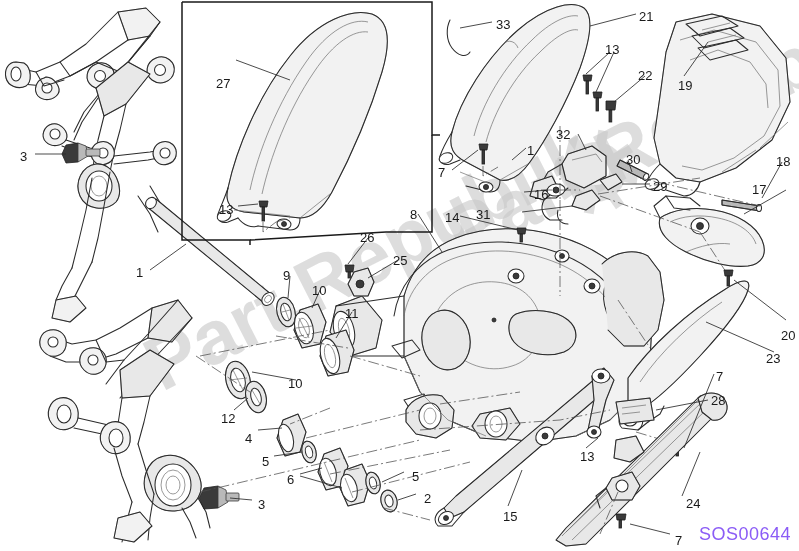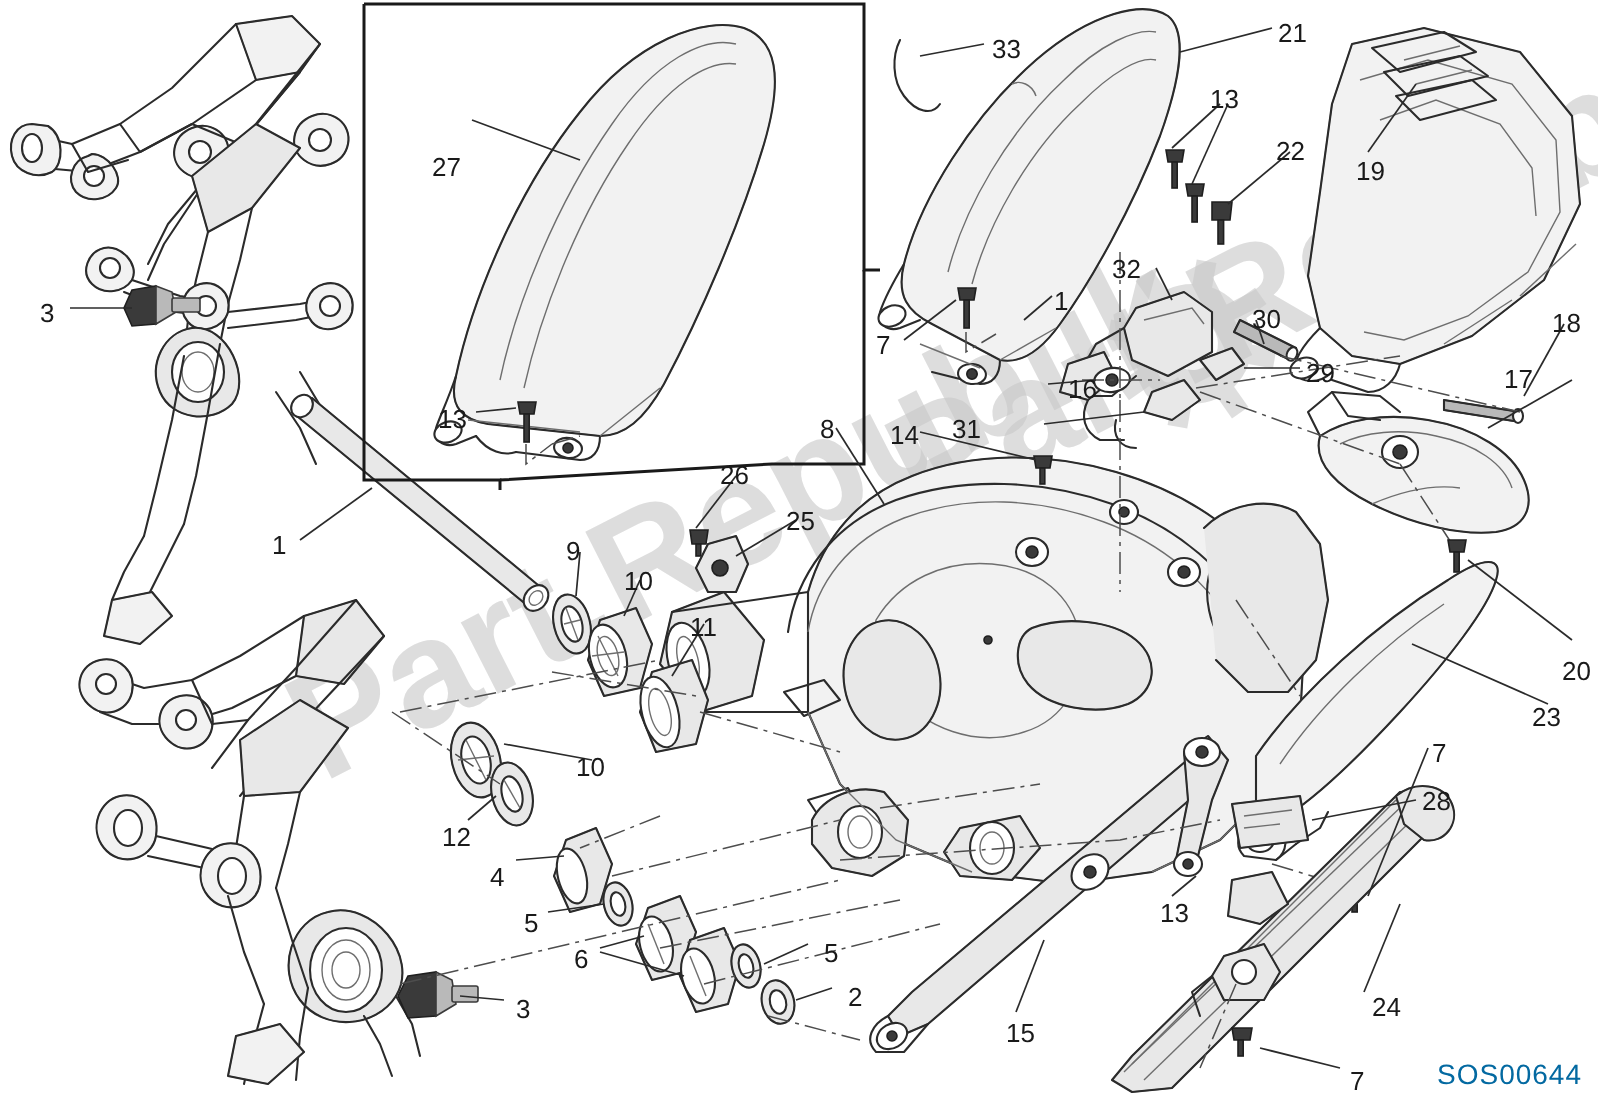--- a/index.html
+++ b/index.html
@@ -30,23 +30,23 @@
     color: #1a1a1a;
     line-height: 1;
     white-space: nowrap;
     user-select: none;
   }
   #code {
     position: absolute;
     right: 8px;
     bottom: 6px;
     font-family: "Liberation Sans", sans-serif;
-    font-size: 14px;
+    font-size: 18px;
     letter-spacing: 0.5px;
-    color: #0369a1;
+    color: #8b5cf6;
   }
   .wm {
     position: absolute;
     font-family: "Liberation Sans", sans-serif;
     font-weight: bold;
     color: #c9c9c9;
     opacity: 0.62;
     user-select: none;
     pointer-events: none;
     white-space: nowrap;

